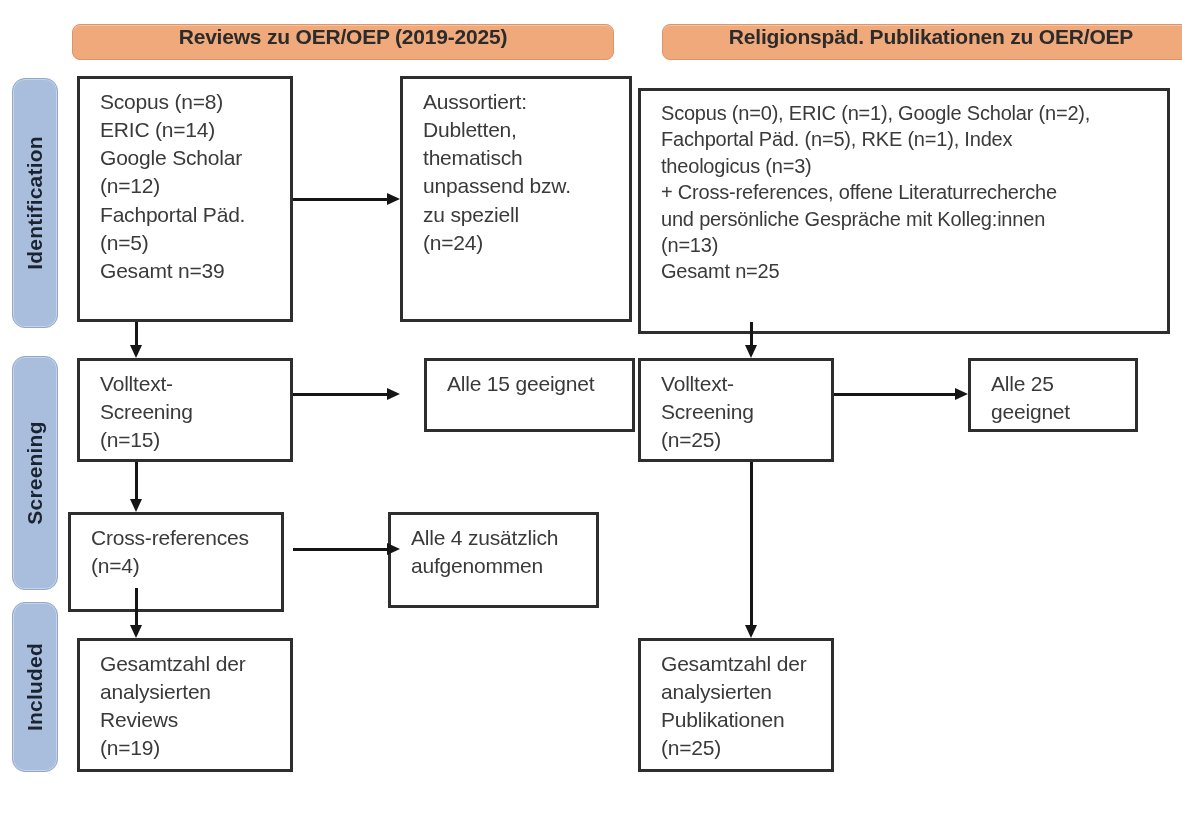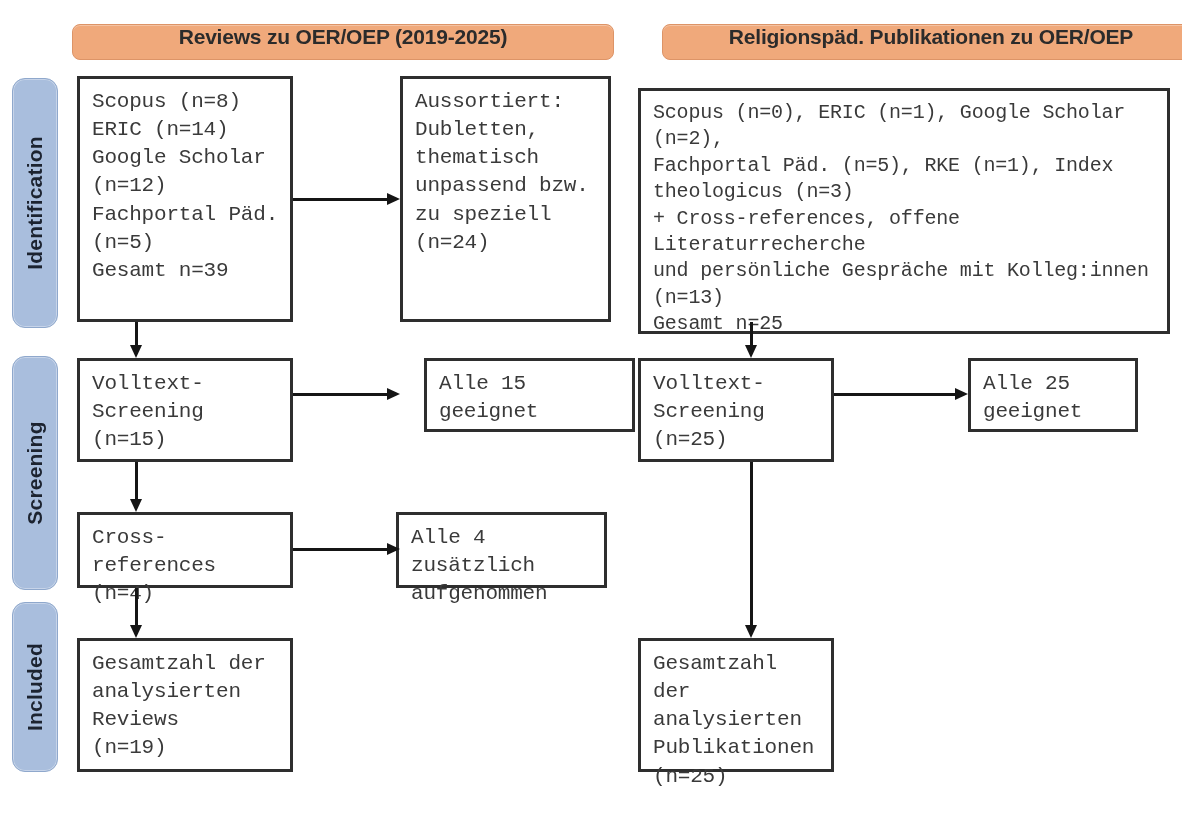--- a/index.html
+++ b/index.html
@@ -57,22 +57,21 @@
     white-space: nowrap;
     letter-spacing: -0.2px;
   }
 
   
   .flow-box {
     position: absolute;
     background: #ffffff;
     border: 3px solid #2e2e2e;
     box-sizing: border-box;
-    padding: 9px 10px 6px 12px;
-    font-family: Liberation Mono, monospace;
+    padding: 9px 10px 6px 20px;
   }
   .flow-box .box-text {
     font-size: 21px;
     line-height: 1.34;
     color: #3a3a3a;
     white-space: pre-line;
     letter-spacing: -0.2px;
   }
   .flow-box.dense .box-text {
     font-size: 20px;
@@ -146,21 +145,21 @@
   <div class="flow-box" style="left:77px; top:76px; width:216px; height:246px;">
     <div class="box-text">Scopus (n=8)
 ERIC (n=14)
 Google Scholar
 (n=12)
 Fachportal Päd.
 (n=5)
 Gesamt n=39</div>
   </div>
 
-  <div class="flow-box" style="left:400px; top:76px; width:211px; height:246px;">
+  <div class="flow-box" style="left:400px; top:76px; width:232px; height:246px;">
     <div class="box-text">Aussortiert:
 Dubletten,
 thematisch
 unpassend bzw.
 zu speziell
 (n=24)</div>
   </div>
 
   <div class="flow-box dense" style="left:638px; top:88px; width:532px; height:246px;">
     <div class="box-text">Scopus (n=0), ERIC (n=1), Google Scholar (n=2),
@@ -220,26 +219,26 @@
   <div class="arrow-v" style="left:135px; top:462px; width:3px; height:50px;">
     <div class="shaft" style="height:38px;"></div>
     <div class="head"></div>
   </div>
 
   <div class="arrow-v" style="left:750px; top:462px; width:3px; height:176px;">
     <div class="shaft" style="height:164px;"></div>
     <div class="head"></div>
   </div>
 
-  <div class="flow-box" style="left:77px; top:512px; width:216px; height:76px;">
+  <div class="flow-box" style="left:68px; top:512px; width:216px; height:100px;">
     <div class="box-text">Cross-references
 (n=4)</div>
   </div>
 
-  <div class="flow-box" style="left:396px; top:512px; width:211px; height:76px;">
+  <div class="flow-box" style="left:388px; top:512px; width:211px; height:96px;">
     <div class="box-text">Alle 4 zusätzlich
 aufgenommen</div>
   </div>
 
   <div class="arrow-h" style="left:293px; top:548px; width:107px; height:3px;">
     <div class="shaft" style="width:95px;"></div>
     <div class="head"></div>
   </div>
 
   <div class="arrow-v" style="left:135px; top:588px; width:3px; height:50px;">

